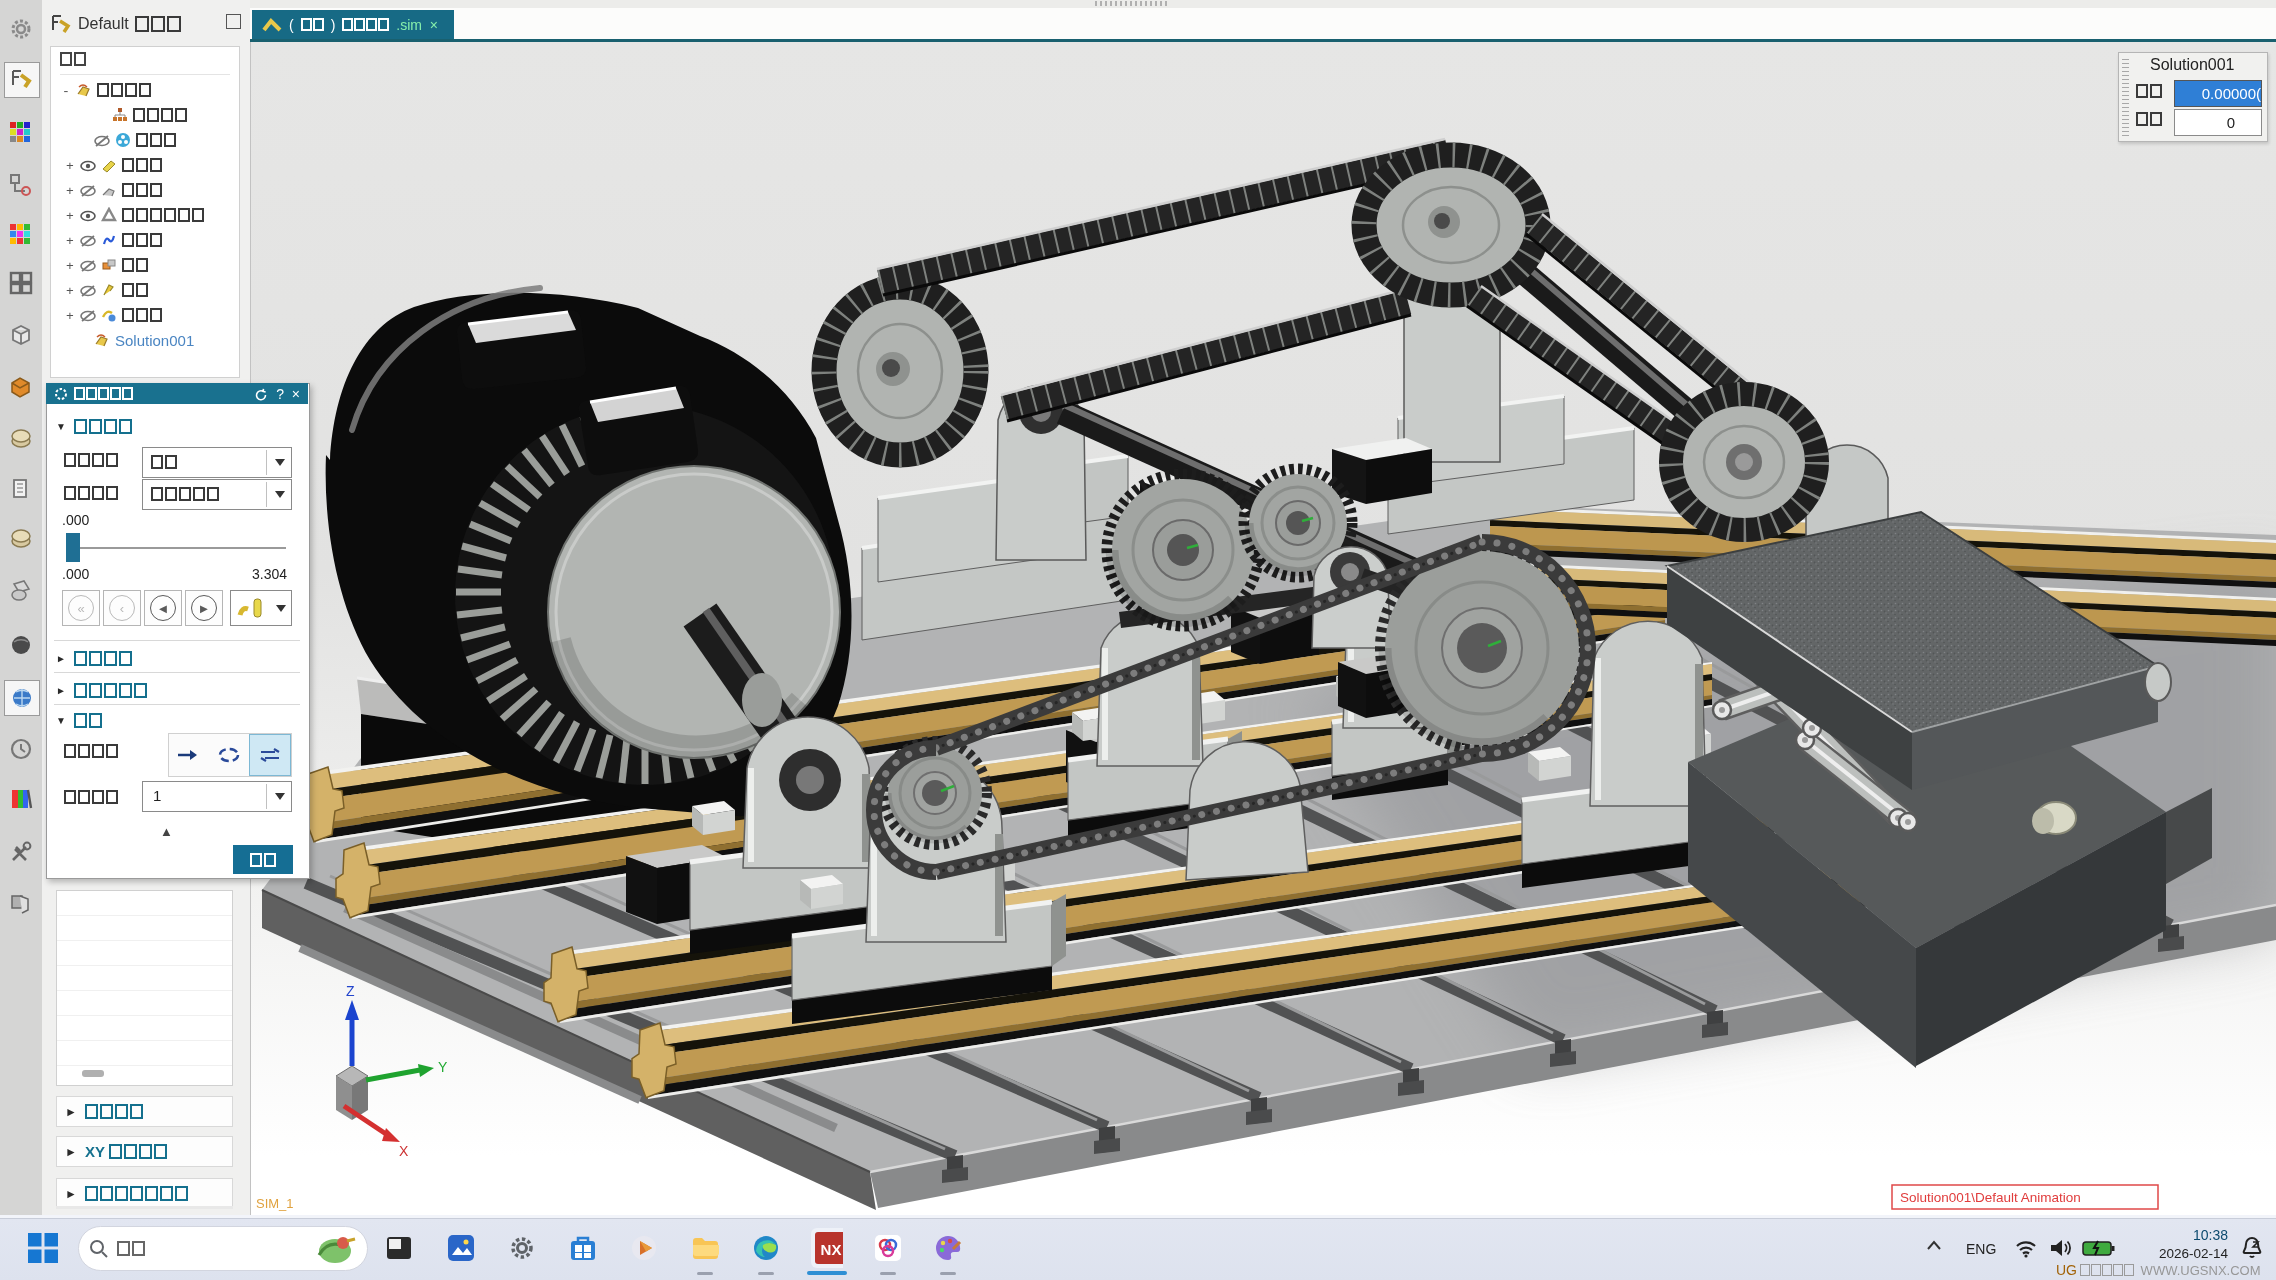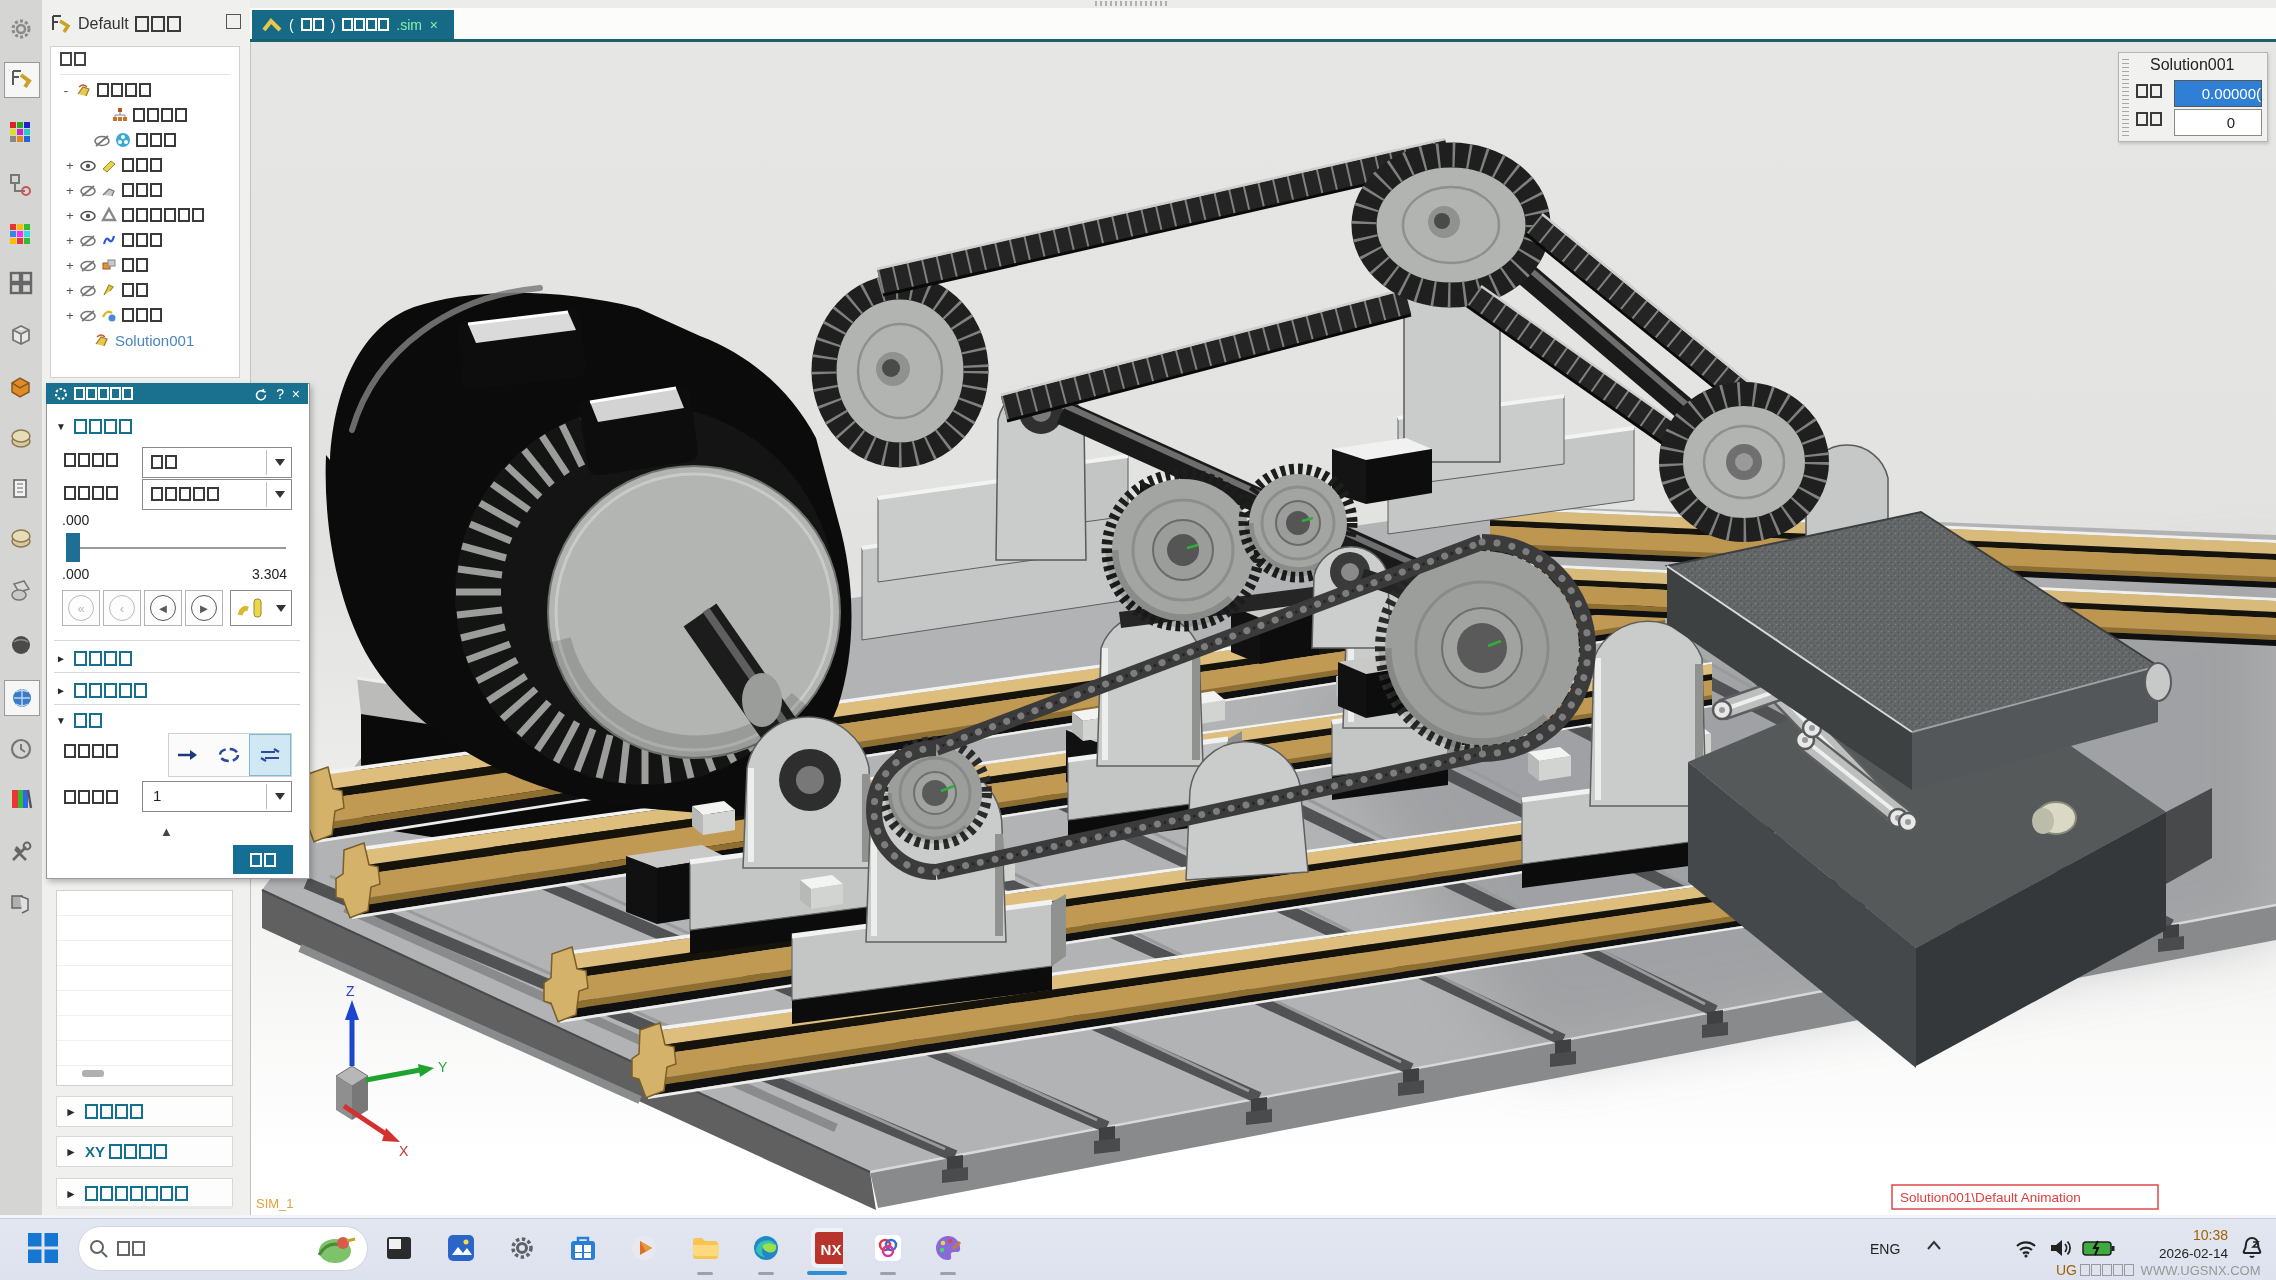--- a/index.html
+++ b/index.html
@@ -1045,36 +1045,36 @@
       </svg>
     </div>
     <div style="position:absolute;left:807px;top:1271px;width:40px;height:4px;background:#2f8fd4;border-radius:2px"></div>
     <div style="position:absolute;left:697px;top:1272px;width:16px;height:3px;background:#9aa0ae;border-radius:2px"></div>
     <div style="position:absolute;left:758px;top:1272px;width:16px;height:3px;background:#9aa0ae;border-radius:2px"></div>
     <div style="position:absolute;left:880px;top:1272px;width:16px;height:3px;background:#9aa0ae;border-radius:2px"></div>
     <div style="position:absolute;left:940px;top:1272px;width:16px;height:3px;background:#9aa0ae;border-radius:2px"></div>
     <div style="position:absolute;left:1924px;top:1236px;width:22px;height:22px"><svg width="20" height="20">
         <path d="M4 13 L10 6 L16 13" stroke="#333" stroke-width="2" fill="none"></path>
       </svg></div>
-    <div style="position:absolute;left:1870px;top:1241px;font:14px 'Liberation Sans',sans-serif;color:#222">ENG</div>
+    <div style="position:absolute;left:1966px;top:1241px;font:14px 'Liberation Sans',sans-serif;color:#222">ENG</div>
     <div style="position:absolute;left:2014px;top:1238px;width:24px;height:20px"><svg width="24" height="20">
         <path d="M3 8 a13 13 0 0 1 18 0 M6 12 a9 9 0 0 1 12 0 M9 15.5 a5 5 0 0 1 6 0" fill="none" stroke="#222" stroke-width="2.2"></path>
         <circle cx="12" cy="18" r="1.6" fill="#222"></circle>
       </svg></div>
     <div style="position:absolute;left:2048px;top:1238px;width:24px;height:20px"><svg width="24" height="20">
         <path d="M3 7 h5 l6 -5 v16 l-6 -5 h-5 Z" fill="#222"></path>
         <path d="M17 6 a6 6 0 0 1 0 8 M19.5 3.5 a9.5 9.5 0 0 1 0 13" fill="none" stroke="#222" stroke-width="1.8"></path>
       </svg></div>
     <div style="position:absolute;left:2082px;top:1240px;width:34px;height:17px"><svg width="34" height="17">
         <rect x="1" y="2" width="28" height="13" rx="3" fill="#3faa3f" stroke="#222" stroke-width="1.5"></rect>
         <rect x="29.5" y="6" width="3" height="5" fill="#222"></rect>
         <path d="M16 1 l-4 7 h4 l-3 7" fill="none" stroke="#111" stroke-width="2"></path>
       </svg></div>
     <div style="position:absolute;left:2128px;top:1227px;width:100px;height:40px;text-align:right">
-      <div style="font:14px 'Liberation Sans',sans-serif;color:#a16207">10:38</div>
+      <div style="font:14px 'Liberation Sans',sans-serif;color:#0c4a6e">10:38</div>
       <div style="font:13.5px 'Liberation Sans',sans-serif;color:#222;margin-top:3px">2026-02-14</div>
     </div>
     <div style="position:absolute;left:2240px;top:1237px;width:24px;height:22px"><svg width="24" height="22">
         <path d="M5 16 q-2 0 -1 -2 q2 -3 2 -7 a6 6 0 0 1 12 0 q0 4 2 7 q1 2 -1 2 Z" fill="none" stroke="#222" stroke-width="2"></path>
         <path d="M10 19 a2.5 2.5 0 0 0 4 0" stroke="#222" stroke-width="2" fill="none"></path>
         <path d="M13 5 h5 l-5 5 h5" stroke="#222" stroke-width="1.6" fill="none"></path>
       </svg></div>
     <div style="position:absolute;left:2056px;top:1260px;width:224px;height:20px;display:flex;align-items:center;gap:3px">
       <span style="font:14px 'Liberation Sans',sans-serif;color:#a16207">UG</span>
       <span style="display:inline-flex;gap:1px;align-items:center">

